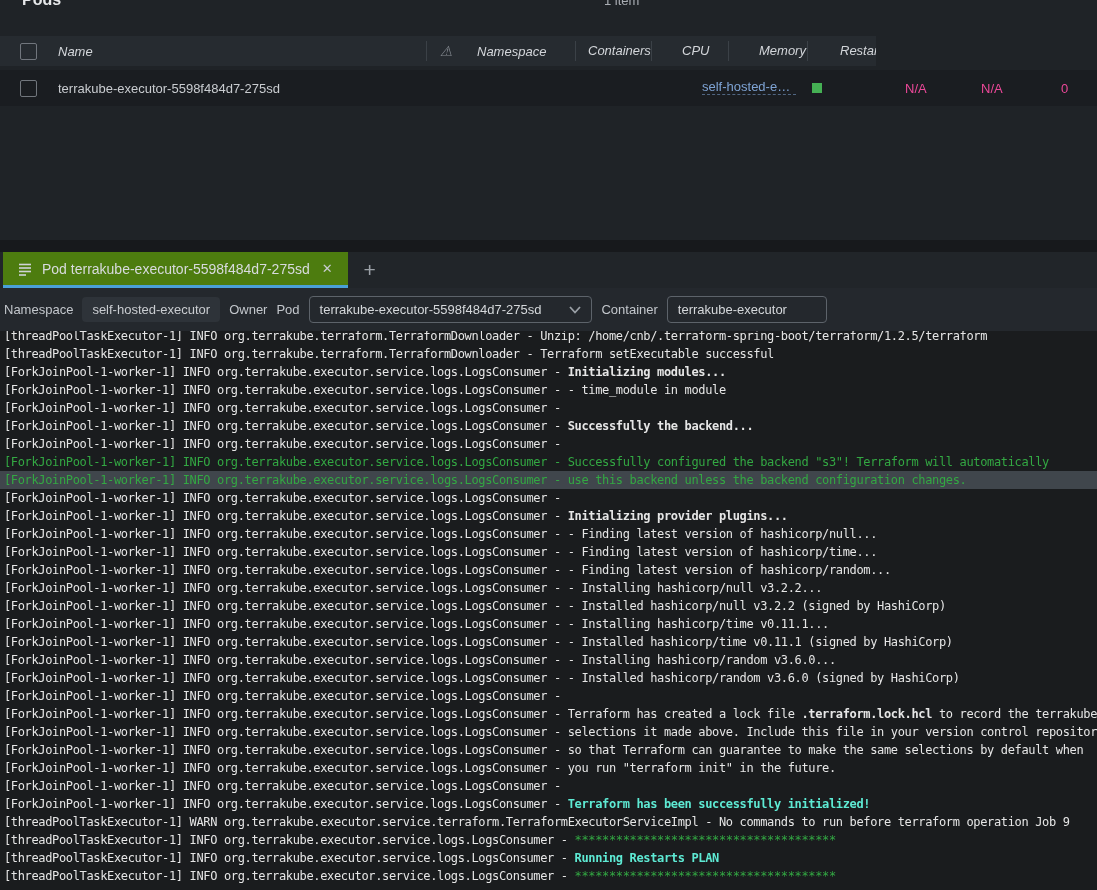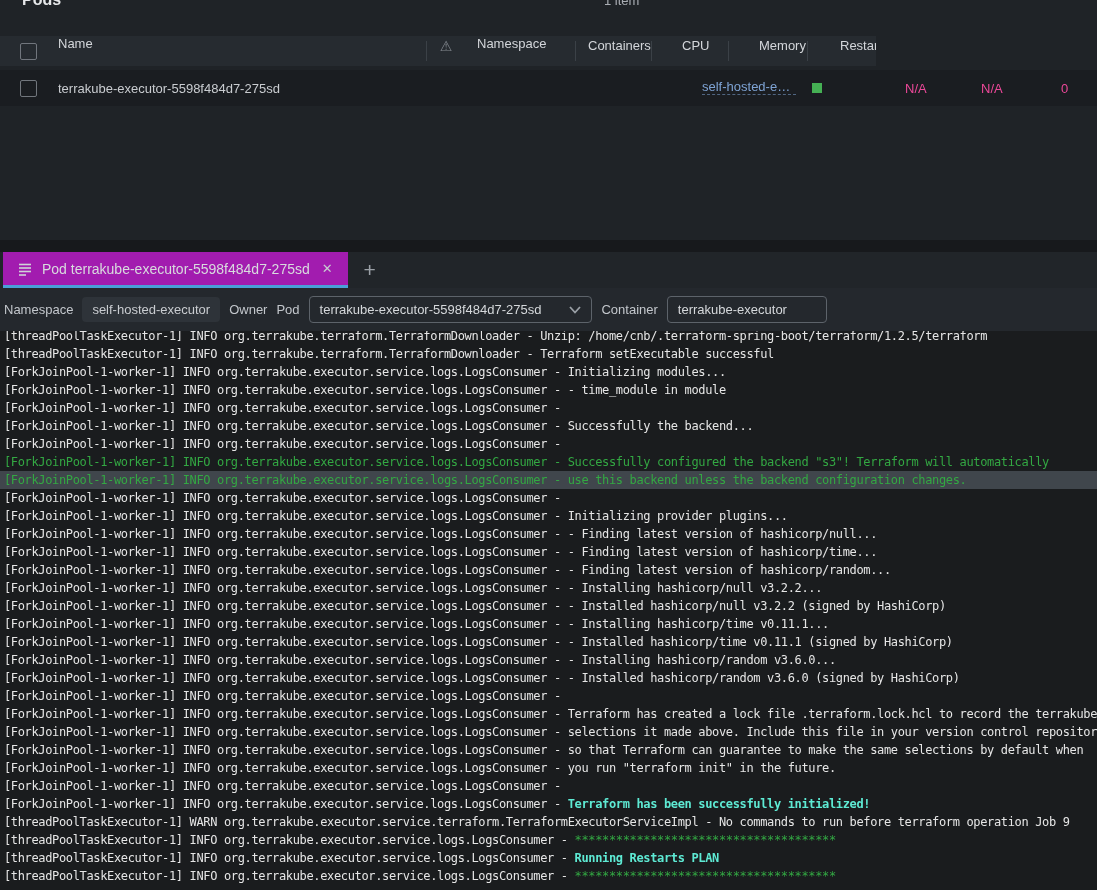--- a/index.html
+++ b/index.html
@@ -5,21 +5,21 @@
   * { margin:0; padding:0; box-sizing:border-box; }
   html,body { width:1097px; height:890px; overflow:hidden; background:#1f2327;
     font-family:"Liberation Sans", sans-serif; color:#d3d6da; }
 
   
   .pods-view { position:relative; height:240px; background:#1f2327; overflow:hidden; }
   .pods-title { position:absolute; top:-9px; left:22px; font-size:16px; font-weight:bold; color:#e6e8ea; }
   .items-count { position:absolute; top:-7px; left:604px; font-size:13px; color:#a9adb3; }
 
   .table-header { position:absolute; top:36px; left:0; width:876px; height:30px;
-    background:#262b30; display:flex; font-size:13px; color:#d3d6da; }
+    background:#262b30; display:flex; align-items:center; font-size:13px; color:#d3d6da;font-style:italic; }
   .table-row { position:absolute; top:70px; left:0; width:1097px; height:36px;
     background:#1a1d21; display:flex; align-items:center; font-size:13px; color:#c9ccd0; }
 
   .cell-check { width:58px; padding-left:20px; display:flex; align-items:center; flex:none; }
   .checkbox { width:17px; height:17px; border:1px solid #71767d; border-radius:2px; background:transparent; cursor:pointer; }
   .cell-name { flex:1; min-width:0; white-space:nowrap; overflow:hidden; }
   .cell-warn { width:38px; flex:none; text-align:center; color:#868b92; font-size:14px; }
   .cell-ns { width:110px; flex:none; padding-left:12px; white-space:nowrap; overflow:hidden; }
   .cell-cont { width:75px; flex:none; padding-left:12px; white-space:nowrap; overflow:hidden; text-overflow:ellipsis; }
   .cell-cpu { width:76px; flex:none; padding-left:30px; white-space:nowrap; overflow:hidden; }
@@ -31,21 +31,21 @@
 
   .ns-link { color:#7ea3d4; text-decoration:none; border-bottom:1px dashed rgba(126,163,212,.55);
     display:inline-block; max-width:94px; white-space:nowrap; overflow:hidden; text-overflow:ellipsis; cursor:pointer; }
   .status-square { display:inline-block; width:10px; height:10px; background:#45b054; }
   .muted { color:#ec4899; }
 
   
   .dock-resizer { height:12px; background:#17191c; cursor:row-resize; }
   .tabbar { height:36px; background:#212529; display:flex; align-items:stretch; }
   .tab { display:flex; align-items:center; gap:9px; padding:0 12px 0 14px; margin-left:3px;
-    background:#a21caf; border-bottom:3px solid #4aa0d8; cursor:pointer; max-width:348px; }
+    background:#4d7c0f; border-bottom:3px solid #4aa0d8; cursor:pointer; max-width:348px; }
   .tab-title { font-size:14px; color:#d8dbde; white-space:nowrap; }
   .tab-close { font-size:13px; color:#c7cbd0; padding:2px 3px; cursor:pointer; }
   .tab-add { width:44px; display:flex; align-items:center; justify-content:center;
     color:#9aa0a6; font-size:21px; font-weight:300; cursor:pointer; }
 
   .dock-toolbar { height:43px; background:#24282d; display:flex; align-items:center;
     padding-left:4px; gap:9px; font-size:13px; white-space:nowrap; overflow:hidden; }
   .tb-label { color:#c3c7cc; flex:none; }
   .badge { background:#2e3339; color:#c9ccd0; border-radius:4px; padding:5px 10px; flex:none; }
   .select { border:1px solid #5d636a; border-radius:4px; padding:5px 10px; color:#d5d8db;
@@ -53,21 +53,21 @@
   .select.last { min-width:160px; }
   .chev { width:12px; height:8px; flex:none; }
 
   
   .logs { height:559px; background:#1a1c1e; overflow:hidden; padding-left:4px;
     font-family:"DejaVu Sans Mono", monospace; font-size:12px; letter-spacing:-0.35px;
     line-height:18px; color:#e6e6e6; }
   .log-line { white-space:pre; }
   .log-line:first-child { margin-top:-4px; }
   .log-line.hl { background:#40464c; margin-left:-4px; padding-left:4px; }
-  .b { font-weight:normal; }
+  .b { font-weight:bold; }
   .g { color:#33a843; }
   .gb { color:#5eead4; font-weight:bold; }
 </style>
 </head>
 <body>
 
 <div class="pods-view">
   <div class="pods-title">Pods</div>
   <div class="items-count">1 item</div>
 

